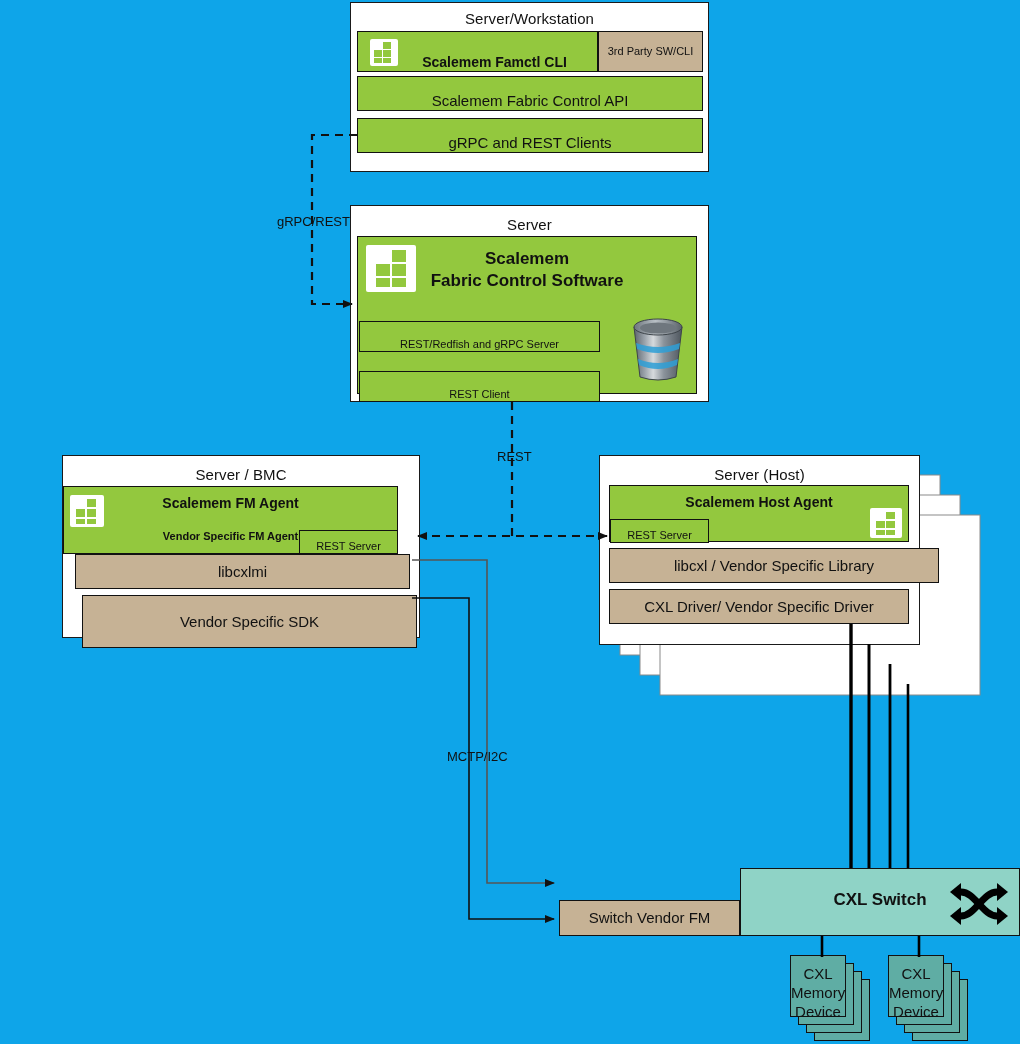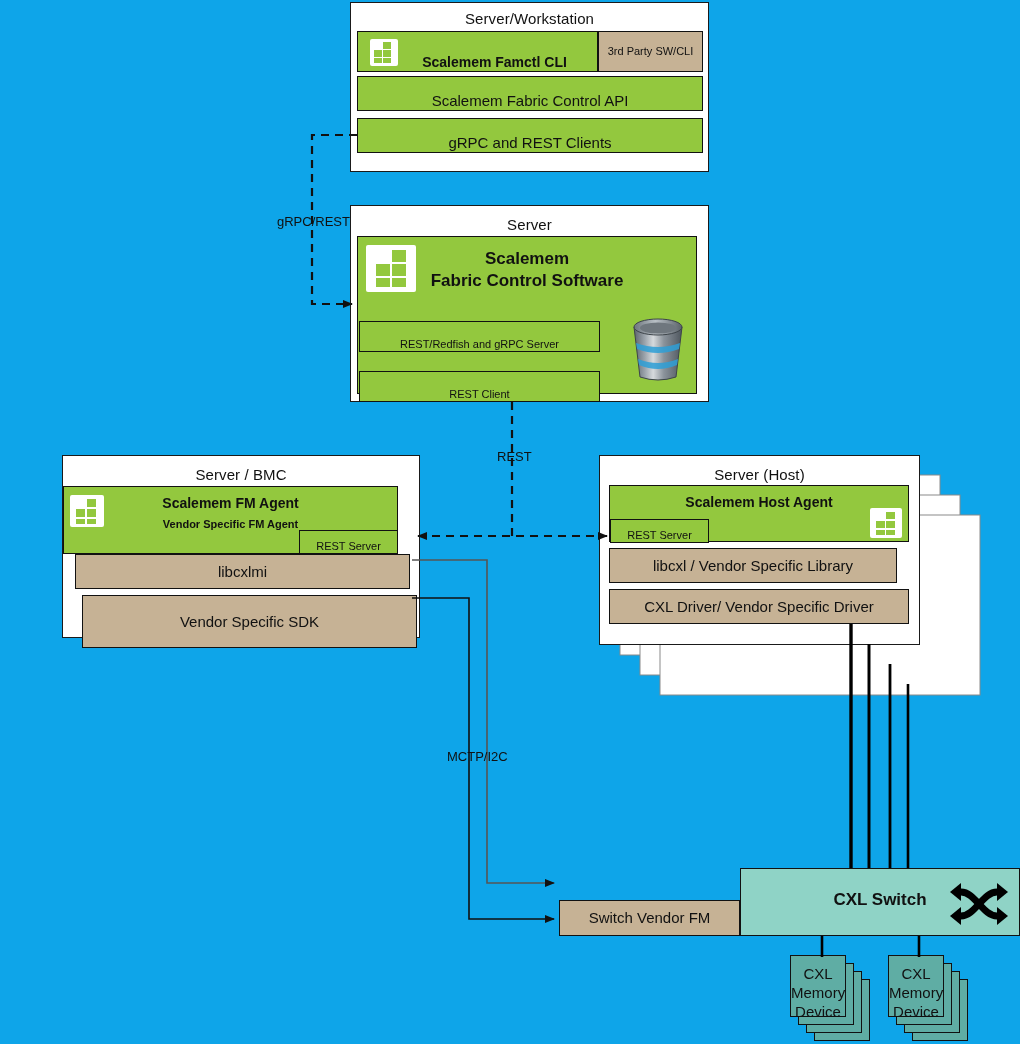--- a/index.html
+++ b/index.html
@@ -185,21 +185,21 @@
   <div class="abs blk green" style="left:63px;top:486px;width:335px;height:68px;display:block;">
     <div class="logo" style="left:6px;top:8px;width:34px;height:32px;">
       <i style="left:17px;top:4px;width:9px;height:8px;"></i>
       <i style="left:6px;top:14px;width:9px;height:8px;"></i>
       <i style="left:17px;top:14px;width:9px;height:8px;"></i>
       <i style="left:6px;top:24px;width:9px;height:5px;"></i>
       <i style="left:17px;top:24px;width:9px;height:5px;"></i>
     </div>
     <div style="text-align:center;padding-top:8px;">
       <div class="bold b14">Scalemem FM Agent</div>
-      <div class="bold b11" style="margin-top:6px;">Vendor Specific FM Agent</div>
+      <div class="bold b11" style="margin-top:18px;">Vendor Specific FM Agent</div>
     </div>
     <div class="abs blk green b12" style="left:235px;top:43px;width:99px;height:24px;">
       <span>REST Server</span>
     </div>
   </div>
 
   <div class="abs blk tan b13" style="left:75px;top:554px;width:335px;height:35px;">
     <span>libcxlmi</span>
   </div>
 
@@ -220,21 +220,21 @@
       <i style="left:6px;top:13px;width:9px;height:7px;"></i>
       <i style="left:16px;top:13px;width:9px;height:7px;"></i>
       <i style="left:6px;top:22px;width:9px;height:5px;"></i>
       <i style="left:16px;top:22px;width:9px;height:5px;"></i>
     </div>
     <div class="abs blk green b12" style="left:0px;top:33px;width:99px;height:24px;">
       <span>REST Server</span>
     </div>
   </div>
 
-  <div class="abs blk tan b13" style="left:609px;top:548px;width:288px;height:35px;">
+  <div class="abs blk tan b13" style="left:609px;top:548px;width:330px;height:35px;">
     <span>libcxl / Vendor Specific Library</span>
   </div>
 
   <div class="abs blk tan b13" style="left:609px;top:589px;width:300px;height:35px;">
     <span>CXL Driver/ Vendor Specific Driver</span>
   </div>
 
   <div class="abs blk tan b13" style="left:559px;top:900px;width:181px;height:36px;">
     <span>Switch Vendor FM</span>
   </div>

